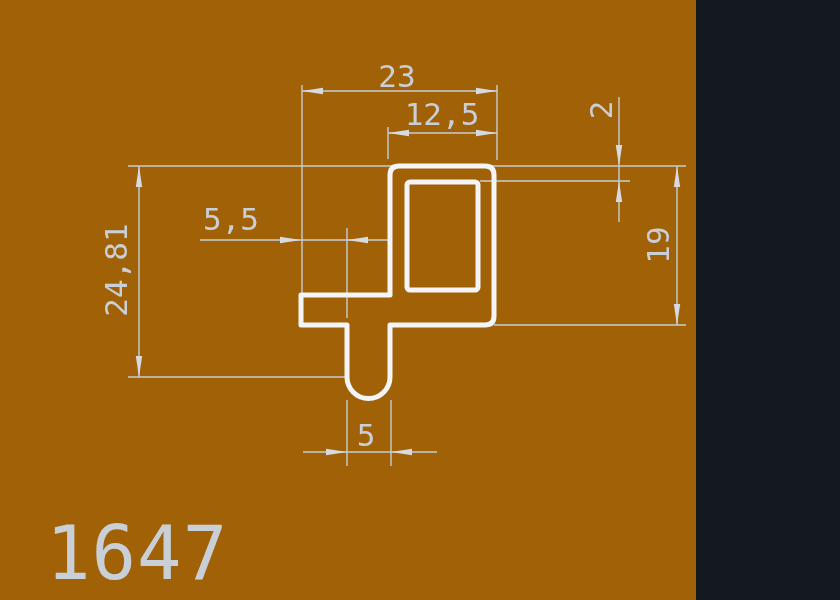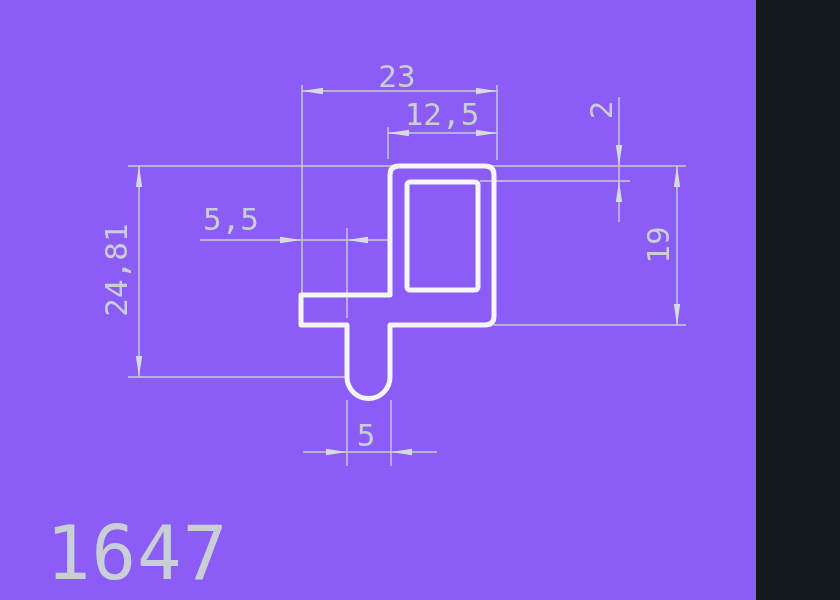--- a/index.html
+++ b/index.html
@@ -1,19 +1,19 @@
 <!DOCTYPE html>
 <html><head>
 <meta charset="utf-8">
 <style>
   html,body{margin:0;padding:0;background:#14181f;}
   .canvas{
     position:relative;
-    width:756px;height:600px;
-    background:#8b5cf6;
+    width:696px;height:600px;
+    background:#a16207;
     overflow:hidden;
     font-family:"DejaVu Sans Mono", monospace;
   }
   svg{display:block;width:840px;height:600px;}
   .profile{
     fill:none;
     stroke:#f3f5f7;
     stroke-width:5;
     stroke-linejoin:round;
     stroke-linecap:round;

